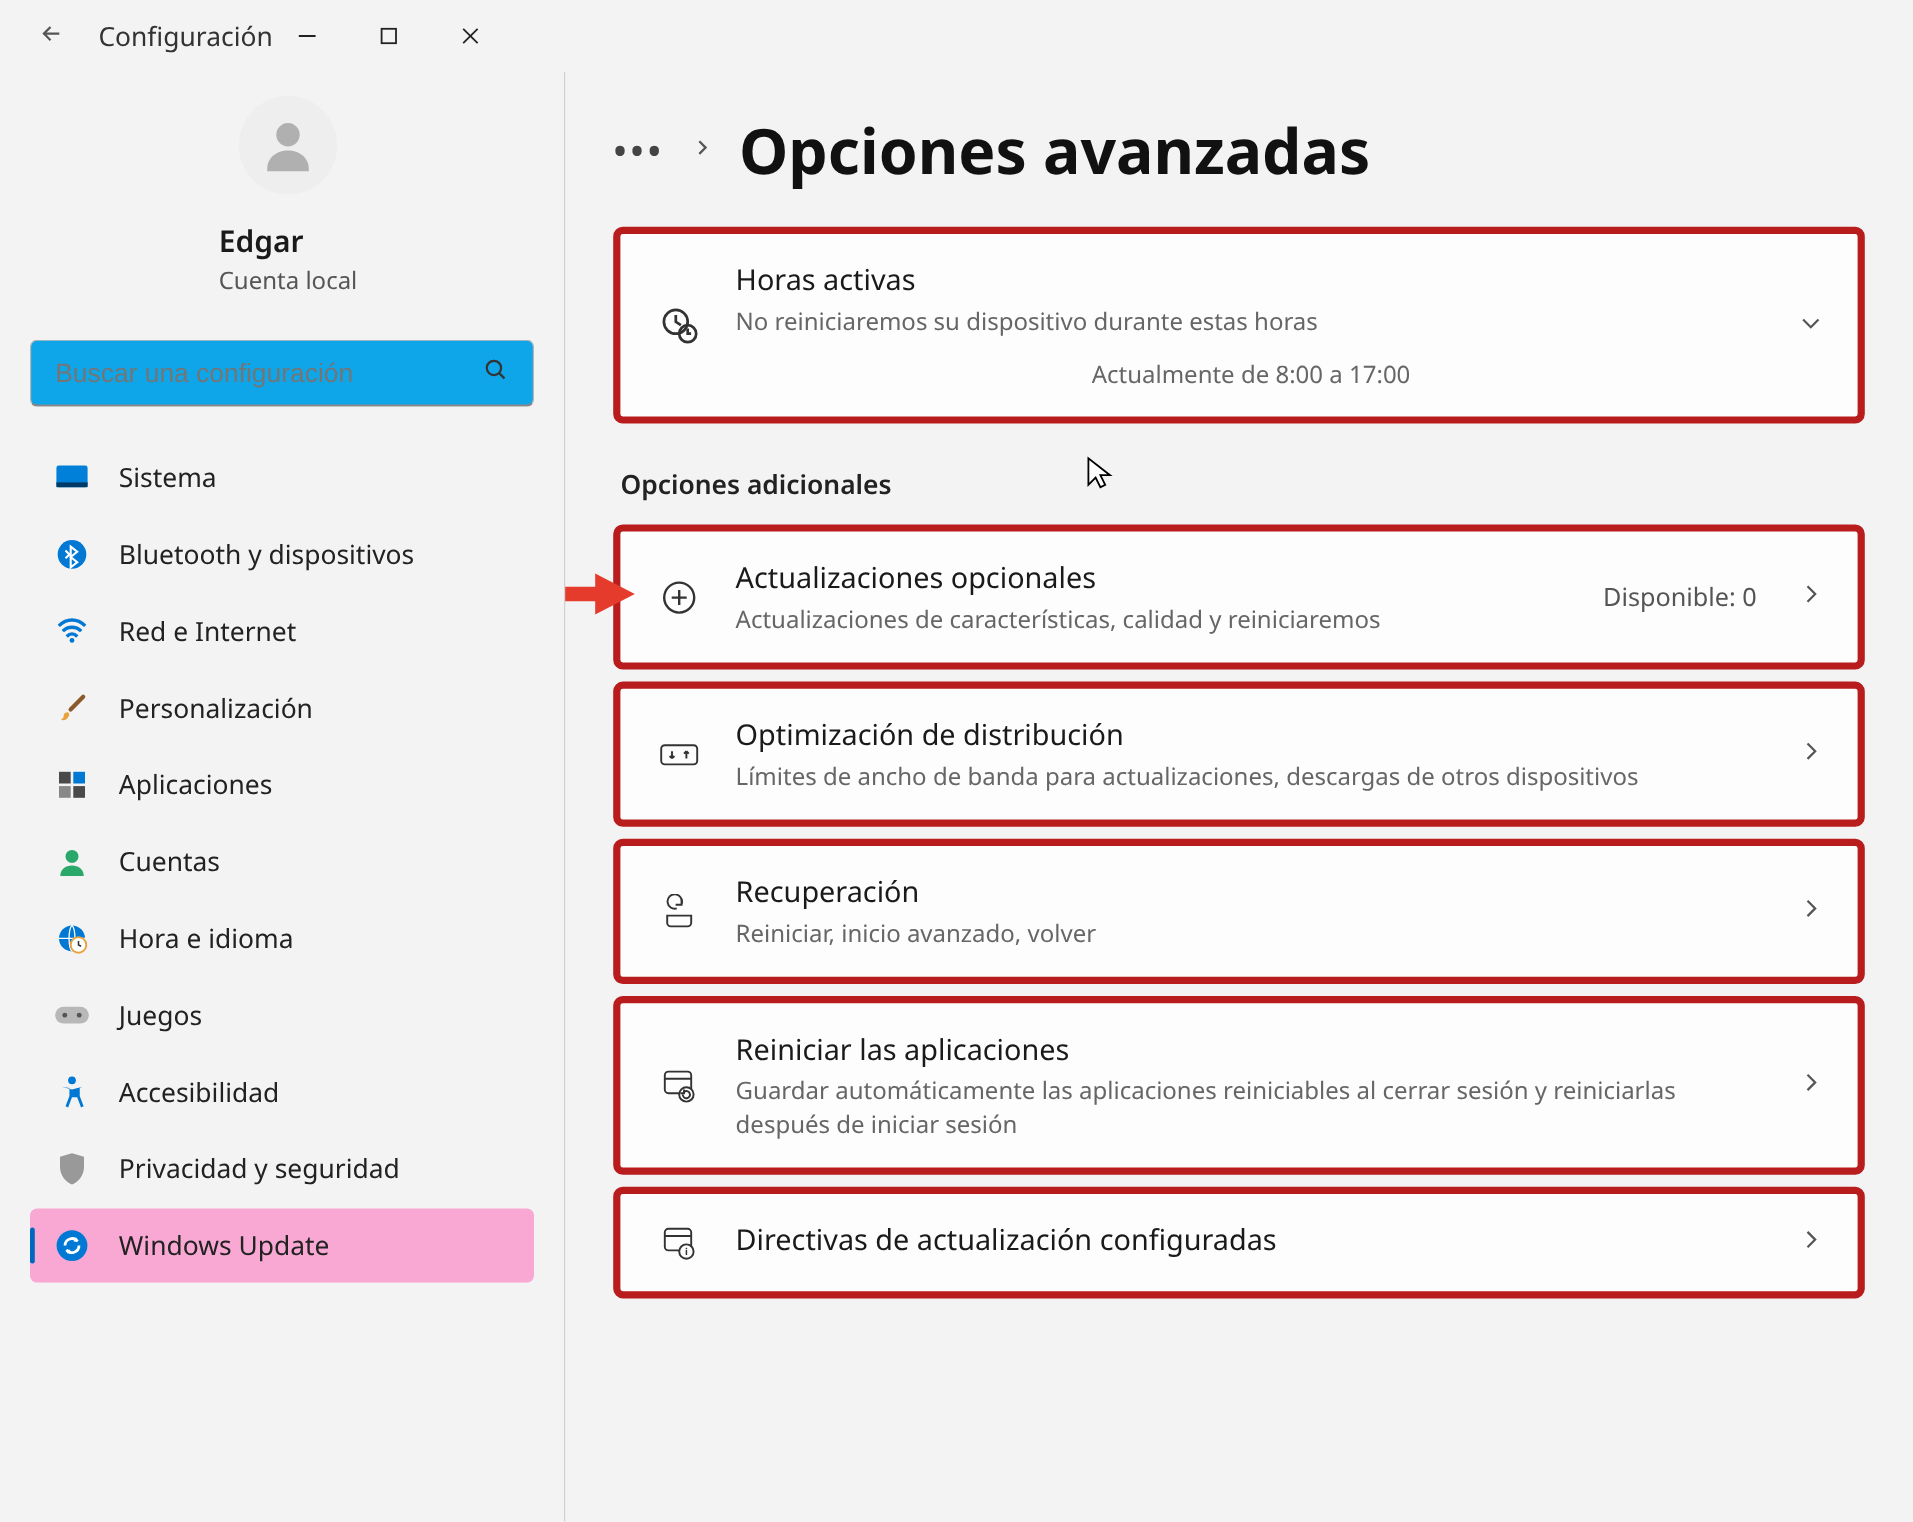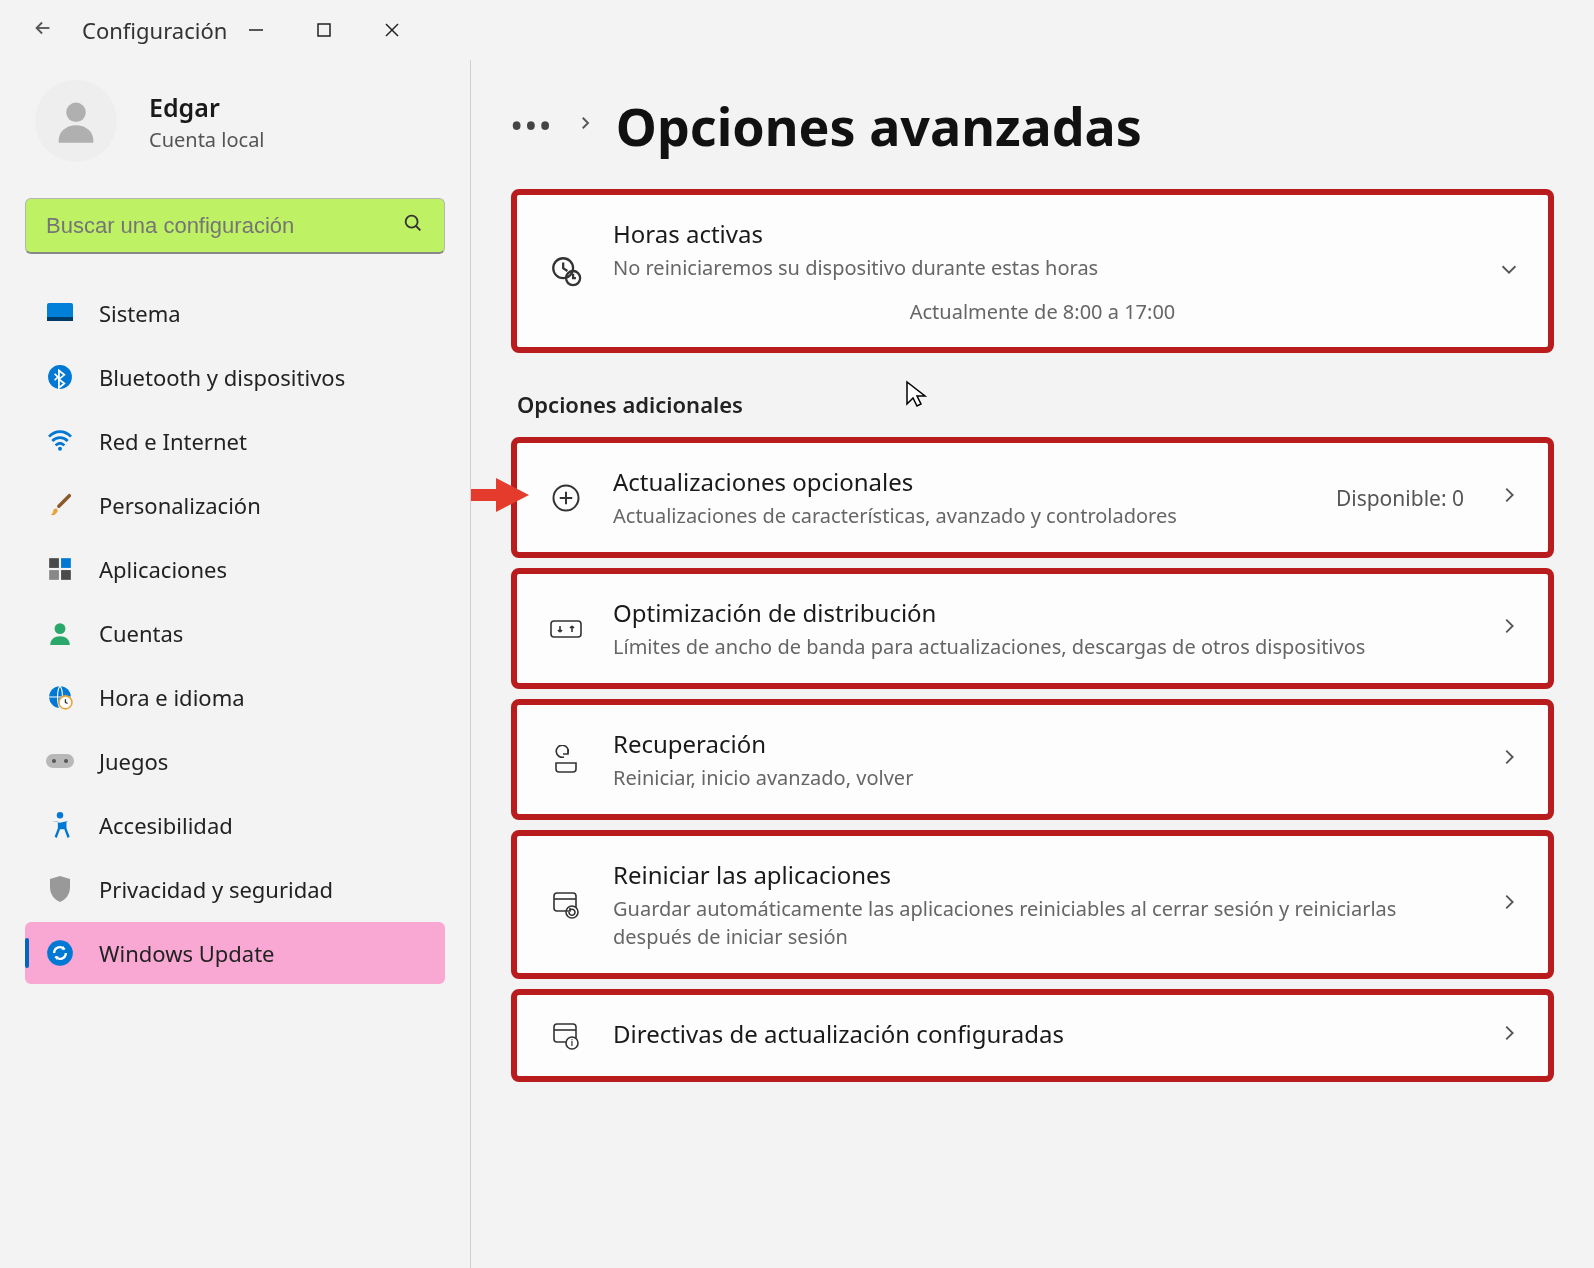--- a/index.html
+++ b/index.html
@@ -25,30 +25,30 @@
   .content {
     display: flex;
     height: calc(100% - 60px);
   }
   .sidebar {
     width: 470px;
     padding: 20px 25px 0 25px;
     display:flex;
     flex-direction:column;
   }
-  .user-row { display:flex; align-items:center; gap: 32px; margin-bottom: 36px; padding-left:10px;}
+  .user-row { display:flex; align-items:center; gap: 22px; margin-bottom: 36px; padding-left:10px;flex-direction:column;}
   .avatar {
     width: 82px; height: 82px; border-radius: 50%;
     background: #eeeeee; display:flex; align-items:center; justify-content:center;
   }
   .user-name { font-size: 25px; font-weight: 600; color:#1a1a1a; }
   .user-sub { font-size: 20px; color:#555; margin-top:2px;}
   .search-box {
     display:flex; align-items:center;
-    background:#bef264;
+    background:#0ea5e9;
     border:1px solid #b5b5b5;
     border-bottom:2px solid #888;
     border-radius:6px;
     height:56px;
     padding:0 20px;
     margin-bottom: 28px;
   }
   .search-box input {
     flex:1; border:none; outline:none; background:transparent;
     font-size:22px; color:#333;
@@ -320,21 +320,21 @@
     <div class="card">
       <span class="card-icon">
         <svg width="30" height="30" viewBox="0 0 24 24" fill="none" stroke="#333" stroke-width="1.6">
             <circle cx="12" cy="12" r="10"></circle>
             <line x1="12" y1="7" x2="12" y2="17"></line>
             <line x1="7" y1="12" x2="17" y2="12"></line>
           </svg>
       </span>
       <div class="card-body">
         <div class="card-title">Actualizaciones opcionales</div>
-        <div class="card-sub">Actualizaciones de características, avanzado y controladores</div>
+        <div class="card-sub">Actualizaciones de características, calidad y reiniciaremos</div>
       </div>
       <span class="card-aux">Disponible: 0</span>
       <span class="chevron-right">
         <svg width="22" height="22" viewBox="0 0 24 24" fill="none" stroke="currentColor" stroke-width="2">
             <polyline points="9 5 16 12 9 19"></polyline>
           </svg>
       </span>
     </div>
 
     <div class="card">

